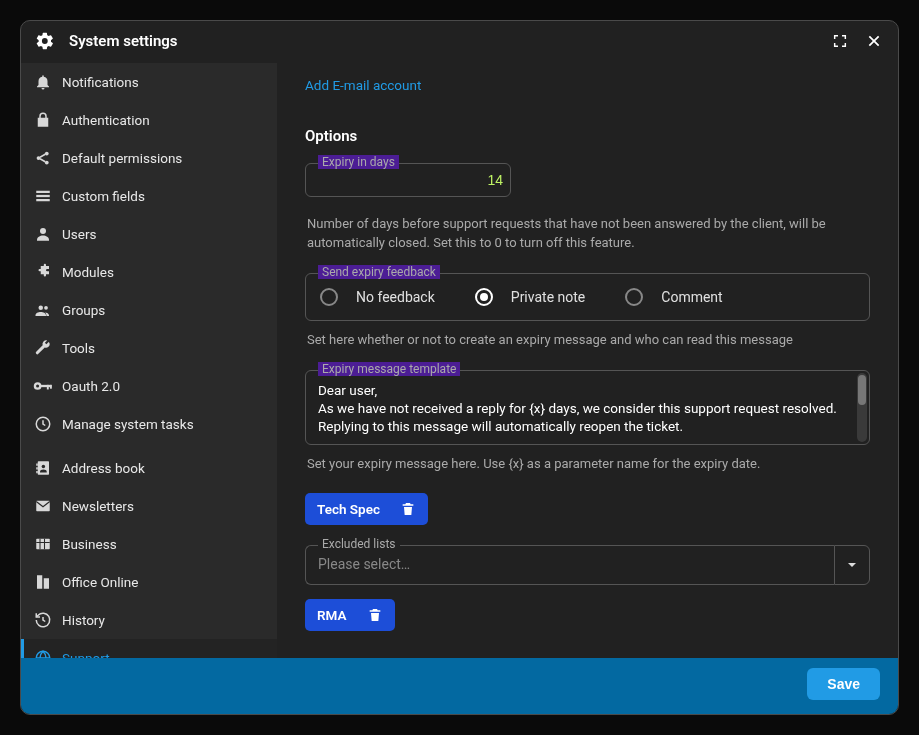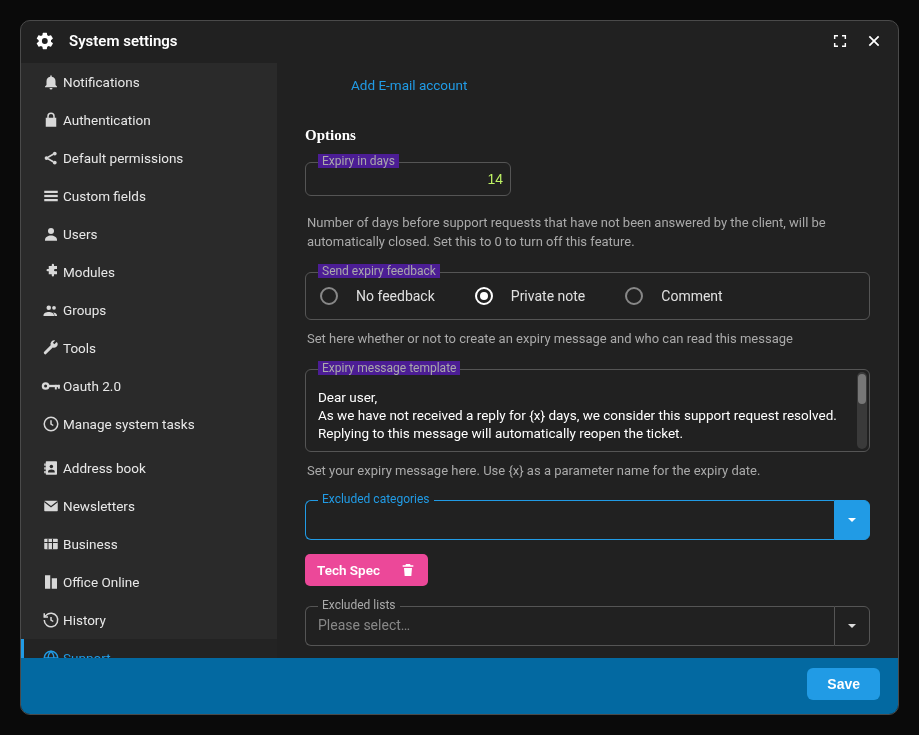--- a/index.html
+++ b/index.html
@@ -44,22 +44,22 @@
     display: flex;
     flex-direction: column;
     position: relative;
   }
   .sidebar::-webkit-scrollbar { width: 14px; }
   .sidebar::-webkit-scrollbar-track { background: #d0d0d0; }
   .sidebar::-webkit-scrollbar-thumb { background: #8a8a8a; }
   .sb-item {
     display: flex;
     align-items: center;
-    gap: 1px;
-    padding: 8px 16px;
+    gap: 8px;
+    padding: 8px 8px;
     cursor: pointer;
     color: #e8e8e8;
     font-size: 13.5px;
     border-left: 3px solid transparent;
   }
   .sb-item.active {
     background: #232323;
     color: #219be5;
     border-left: 3px solid #219be5;
   }
@@ -73,22 +73,22 @@
     min-width:0;
   }
   .main-scroll {
     flex:1;
     overflow-y:auto;
     padding: 14px 28px 20px 28px;
   }
   .main-scroll::-webkit-scrollbar { width: 14px; }
   .main-scroll::-webkit-scrollbar-track { background: #d0d0d0; }
   .main-scroll::-webkit-scrollbar-thumb { background: #8a8a8a; }
-  .linklike { color: #219be5; cursor:pointer; font-size: 13.5px; margin-left: 46px; }
-  .section-title { font-weight:600; color:#fff; margin-top: 34px; margin-bottom: 18px; font-size:15px;font-family:Liberation Serif, serif; }
+  .linklike { color: #219be5; cursor:pointer; font-size: 13.5px; }
+  .section-title { font-weight:600; color:#fff; margin-top: 34px; margin-bottom: 18px; font-size:15px; }
   .fieldset {
     border: 1px solid #555;
     border-radius: 6px;
     padding: 14px 14px;
     position: relative;
     margin-bottom: 8px;
   }
   .fieldset .legend {
     position: absolute;
     top: -9px;
@@ -139,21 +139,21 @@
   .combo.focused .combo-legend { color:#219be5; }
   .combo .combo-btn {
     width:36px; border:1px solid #555; border-radius:0 6px 6px 0;
     display:flex; align-items:center; justify-content:center; cursor:pointer;
     color:#ddd;
   }
   .combo.focused .combo-btn { border-color:#219be5; background:#219be5; color:#fff; border-left:1px solid #219be5; }
   .combo .placeholder { color:#888; }
   .chips { display:flex; gap:10px; margin:14px 0 20px 0; flex-wrap:wrap; }
   .chip {
-    background:#ec4899; color:#fff; border-radius:5px; padding:8px 12px;
+    background:#1d4ed8; color:#fff; border-radius:5px; padding:8px 12px;
     display:flex; align-items:center; gap:20px; font-weight:600; font-size:13.5px;
     cursor:default;
   }
   .chip .trash { cursor:pointer; display:flex; }
   .footer {
     padding: 10px 18px 14px 18px;
     display:flex; justify-content:flex-end;
     background:#0369a1;
   }
   .save-btn {
@@ -376,41 +376,31 @@
               </div>
               <div class="radio-opt">
                 <span class="radio-outer"></span>
                 <span>Comment</span>
               </div>
             </div>
         </div>
         <div class="helper">Set here whether or not to create an expiry message and who can read this message</div>
 
         
-        <div class="fieldset textarea-wrap" style="padding:18px 12px 4px 12px;">
+        <div class="fieldset textarea-wrap" style="padding:10px 12px 4px 12px;">
           <span class="legend">Expiry message template</span>
           <textarea class="textarea" id="tpl-ta" rows="3" style="">Dear user,
 As we have not received a reply for {x} days, we consider this support request resolved. Replying to this message will automatically reopen the ticket.</textarea>
           <div class="ta-scrollbar">
               <div class="thumb"></div>
             </div>
         </div>
         <div class="helper">Set your expiry message here. Use {x} as a parameter name for the expiry date.</div>
 
         
-        <div class="combo focused" style="margin-top:18px;">
-          <div class="combo-box">
-            <span class="combo-legend">Excluded categories</span>
-          </div>
-          <div class="combo-btn">
-            <svg width="10" height="10" viewBox="0 0 10 10" fill="currentColor">
-                <path d="M1 3l4 4 4-4z"></path>
-              </svg>
-          </div>
-        </div>
         <div class="chips" id="cat-chips">
             <div class="chip">
               <span>Tech Spec</span>
               <span class="trash">
                 <svg width="16" height="16" viewBox="0 0 24 24" fill="currentColor">
                   <path d="M9 3h6l1 2h4v2H4V5h4Zm-3 6h12l-1 12H7Z"></path>
                 </svg>
               </span>
             </div>
           </div>

